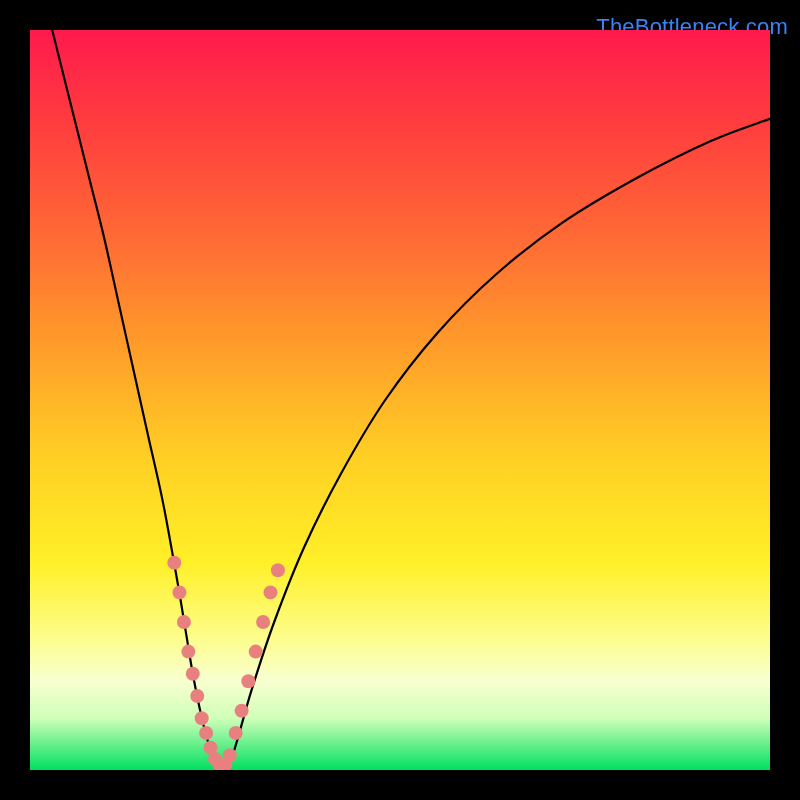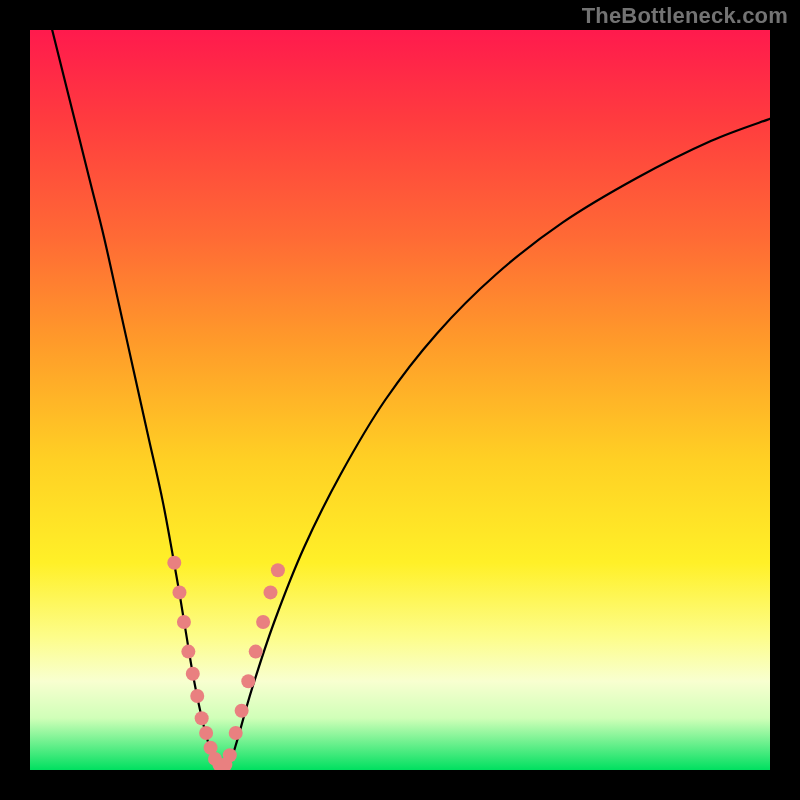--- a/index.html
+++ b/index.html
@@ -34,25 +34,25 @@
       #ffd024 58%,
       #fff028 72%,
       #fdfd8a 82%,
       #f8ffd0 88%,
       #d0ffb8 93%,
       #00e060 100%
     );
   }
   .watermark {
     position: absolute;
-    top: 3px;
+    top: 14px;
     right: 12px;
-    color: #737373;
+    color: #3b82f6;
     font-size: 22px;
-    font-weight: 700;
+    font-weight: 400;
     letter-spacing: 0.2px;
     user-select: none;
   }
   svg.curve {
     position: absolute;
     top: 0;
     left: 0;
     width: 740px;
     height: 740px;
   }

